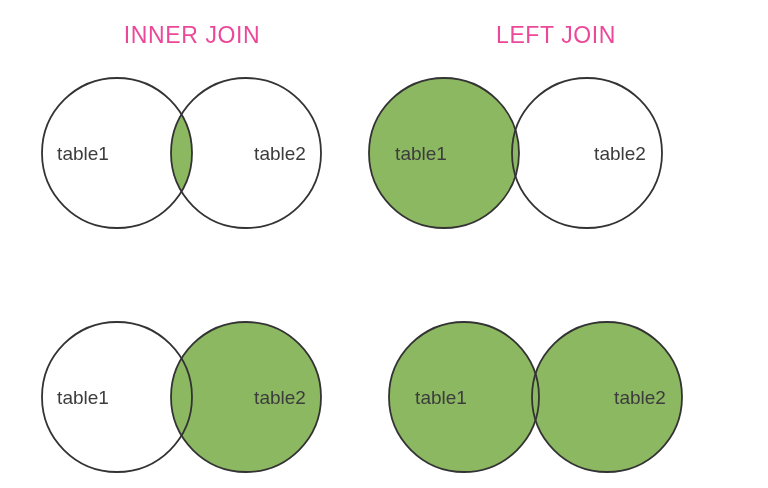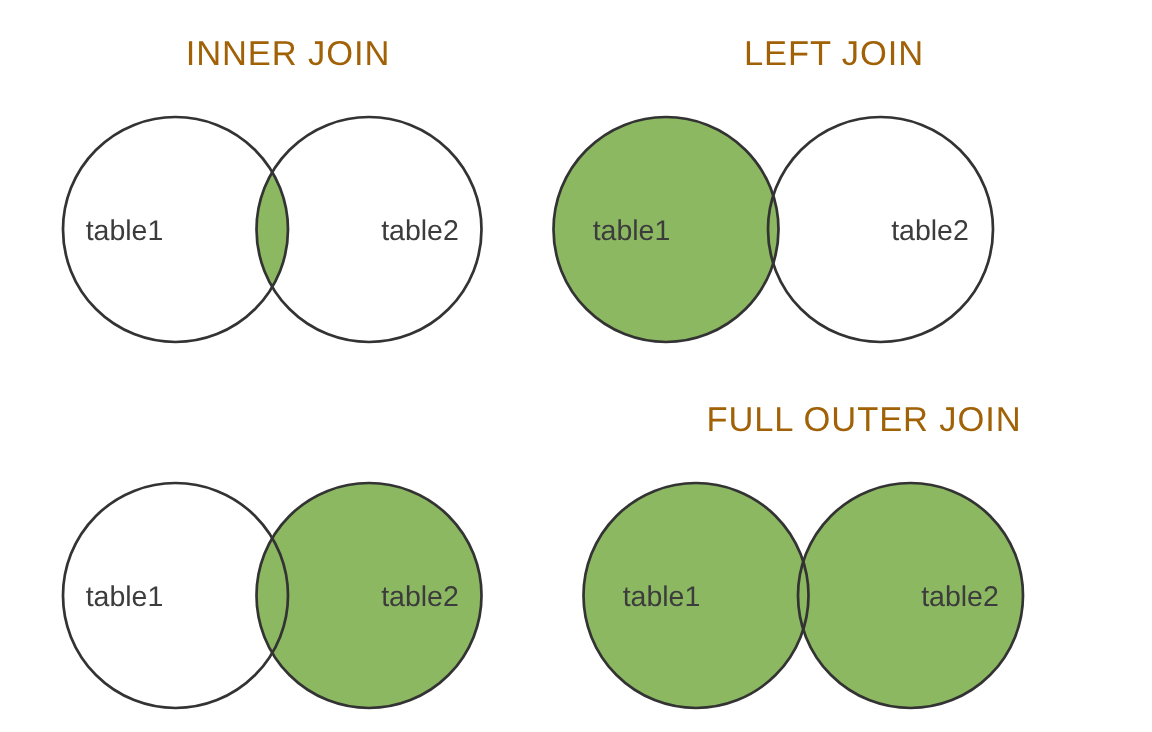--- a/index.html
+++ b/index.html
@@ -30,21 +30,21 @@
 
   .panel-title {
     position: absolute;
     top: 22px;
     left: 0;
     width: 384px;
     text-align: center;
     font-size: 23px;
     font-weight: 400;
     letter-spacing: 0.6px;
-    color: #a16207;
+    color: #ec4899;
     white-space: nowrap;
   }
   .venn-svg {
     position: absolute;
     left: 0;
     top: 58px;
     width: 384px;
     height: 176px;
     display: block;
   }
@@ -98,21 +98,20 @@
       <circle cx="117" cy="95" r="75" fill="#ffffff"></circle>
       <circle cx="246" cy="95" r="75" fill="#8cb862"></circle>
       <circle cx="117" cy="95" r="75" fill="none" stroke="#333333" stroke-width="1.8"></circle>
       <circle cx="246" cy="95" r="75" fill="none" stroke="#333333" stroke-width="1.8"></circle>
       <text class="venn-label" x="83" y="102" text-anchor="middle">table1</text>
       <text class="venn-label" x="280" y="102" text-anchor="middle">table2</text>
     </svg>
   </div>
 
   <div class="panel" id="panel-full-join">
-    <div class="panel-title">FULL OUTER JOIN</div>
     <svg class="venn-svg" viewBox="0 0 384 176">
       <circle cx="80" cy="95" r="75" fill="#8cb862"></circle>
       <circle cx="223" cy="95" r="75" fill="#8cb862"></circle>
       <circle cx="80" cy="95" r="75" fill="none" stroke="#333333" stroke-width="1.8"></circle>
       <circle cx="223" cy="95" r="75" fill="none" stroke="#333333" stroke-width="1.8"></circle>
       <text class="venn-label" x="57" y="102" text-anchor="middle">table1</text>
       <text class="venn-label" x="256" y="102" text-anchor="middle">table2</text>
     </svg>
   </div>
 

